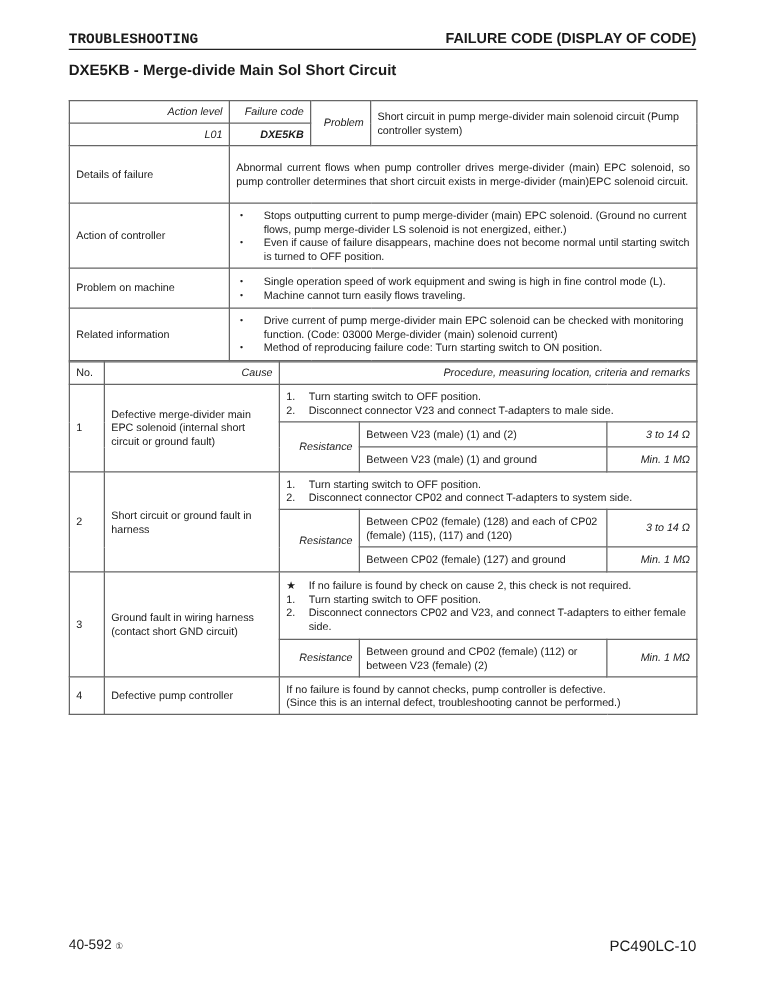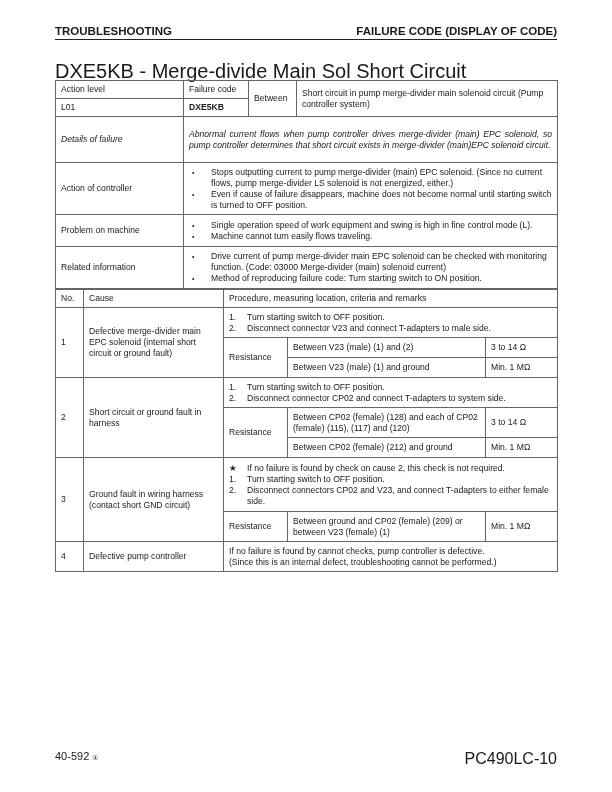--- a/index.html
+++ b/index.html
@@ -1,70 +1,70 @@
 <!DOCTYPE html>
 <html><head>
 <meta charset="utf-8">
 <style>
   html, body { margin:0; padding:0; background:#ffffff; }
   body { width:612px; height:792px; position:relative; font-family:"Liberation Sans", sans-serif; color:#1a1a1a; overflow:hidden; }
-  .hdr-left { position:absolute; left:55px; top:25px; font-weight:bold; font-size:11.5px; }
+  .hdr-left { position:absolute; left:55px; top:25px; font-weight:bold; font-size:11.5px;font-family:Liberation Mono, monospace; }
   .hdr-right { position:absolute; right:55px; top:25px; font-weight:bold; font-size:11.5px;text-align:right; }
   .hdr-rule { position:absolute; left:55px; right:55px; top:39px; border-top:1.2px solid #222; }
-  .title { position:absolute; left:55px; top:60px; font-weight:normal; font-size:20px; }
+  .title { position:absolute; left:55px; top:49px; font-weight:bold; font-size:12px; }
   table { border-collapse:collapse; position:absolute; left:55px; width:502px; font-size:8.6px; line-height:11px; table-layout:fixed; }
   td { border:1px solid #666; padding:3px 5px; vertical-align:middle; }
-  .c { text-align:left; }
+  .c { text-align:right;font-style:italic; }
   .b { font-weight:bold; }
   .j { text-align:justify; }
   ul.bl { list-style:none; margin:0; padding:0; }
   ul.bl li { position:relative; padding-left:22px; }
   ul.bl li::before { content:"\2022"; position:absolute; left:3px; font-size:7px; }
   ol.nl { list-style:none; margin:0; padding:0; }
   ol.nl li { position:relative; padding-left:18px; }
   ol.nl li .n { position:absolute; left:0; }
   .footer-left { position:absolute; left:55px; top:750px; font-size:11px; }
   .footer-left .rev { font-size:7px; margin-left:3px; }
-  .footer-right { position:absolute; right:55px; top:750px; font-size:16px; }
+  .footer-right { position:absolute; right:55px; top:750px; font-size:12px; }
 </style>
 </head>
 <body>
 
 <div class="hdr-left">TROUBLESHOOTING</div>
 <div class="hdr-right">FAILURE CODE (DISPLAY OF CODE)</div>
 <div class="hdr-rule"></div>
 <div class="title">DXE5KB - Merge-divide Main Sol Short Circuit</div>
 
 <table style="top:80px;">
   <colgroup>
     <col style="width:128px">
       <col style="width:65px">
       <col style="width:48px">
       <col style="width:261px">
   </colgroup>
   <tbody>
       <tr style="height:17px;">
     <td class="c">Action level</td>
     <td class="c">Failure code</td>
-    <td class="c" rowspan="2">Between</td>
+    <td class="c" rowspan="2">Problem</td>
     <td rowspan="2">Short circuit in pump merge-divider main solenoid circuit (Pump controller system)</td>
   </tr>
   <tr style="height:17px;">
     <td class="c">L01</td>
     <td class="c b">DXE5KB</td>
   </tr>
-  <tr style="height:46px;font-style:italic;">
+  <tr style="height:46px;">
     <td>Details of failure</td>
     <td colspan="3" class="j">Abnormal current flows when pump controller drives merge-divider (main) EPC solenoid, so pump controller determines that short circuit exists in merge-divider (main)EPC solenoid circuit.</td>
   </tr>
   <tr style="height:52px;">
     <td>Action of controller</td>
     <td colspan="3">
       <ul class="bl">
-        <li>Stops outputting current to pump merge-divider (main) EPC solenoid. (Since no current flows, pump merge-divider LS solenoid is not energized, either.)</li>
+        <li>Stops outputting current to pump merge-divider (main) EPC solenoid. (Ground no current flows, pump merge-divider LS solenoid is not energized, either.)</li>
         <li>Even if cause of failure disappears, machine does not become normal until starting switch is turned to OFF position.</li>
       </ul>
     </td>
   </tr>
   <tr style="height:32px;">
     <td>Problem on machine</td>
     <td colspan="3">
       <ul class="bl">
         <li>Single operation speed of work equipment and swing is high in fine control mode (L).</li>
         <li>Machine cannot turn easily flows traveling.</li>
@@ -127,38 +127,38 @@
         <li><span class="n">2.</span><span>Disconnect connector CP02 and connect T-adapters to system side.</span></li>
       </ol>
     </td>
   </tr>
   <tr style="height:30px;">
     <td rowspan="2" class="c">Resistance</td>
     <td>Between CP02 (female) (128) and each of CP02 (female) (115), (117) and (120)</td>
     <td class="c">3 to 14 Ω</td>
   </tr>
   <tr style="height:20px;">
-    <td>Between CP02 (female) (212) and ground</td>
+    <td>Between CP02 (female) (127) and ground</td>
     <td class="c">Min. 1 MΩ</td>
   </tr>
 
   <tr style="height:54px;">
     <td rowspan="2">3</td>
     <td rowspan="2">Ground fault in wiring harness (contact short GND circuit)</td>
     <td colspan="3">
       <ol class="nl">
         <li><span class="n">★</span><span>If no failure is found by check on cause 2, this check is not required.</span></li>
         <li><span class="n">1.</span><span>Turn starting switch to OFF position.</span></li>
         <li><span class="n">2.</span><span>Disconnect connectors CP02 and V23, and connect T-adapters to either female side.</span></li>
       </ol>
     </td>
   </tr>
   <tr style="height:30px;">
     <td class="c">Resistance</td>
-    <td>Between ground and CP02 (female) (209) or between V23 (female) (1)</td>
+    <td>Between ground and CP02 (female) (112) or between V23 (female) (2)</td>
     <td class="c">Min. 1 MΩ</td>
   </tr>
 
   <tr style="height:30px;">
     <td>4</td>
     <td>Defective pump controller</td>
     <td colspan="3">
       <div>If no failure is found by cannot checks, pump controller is defective.</div>
       <div>(Since this is an internal defect, troubleshooting cannot be performed.)</div>
     </td>

